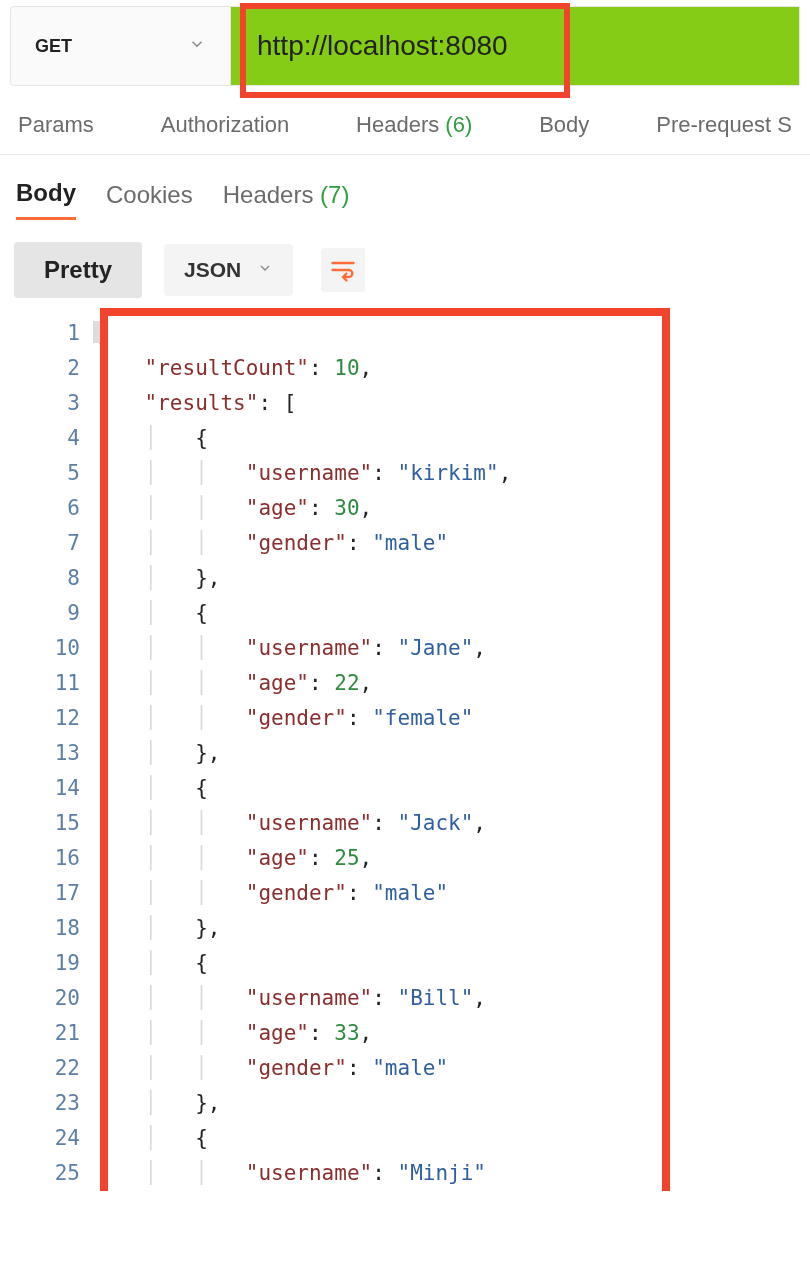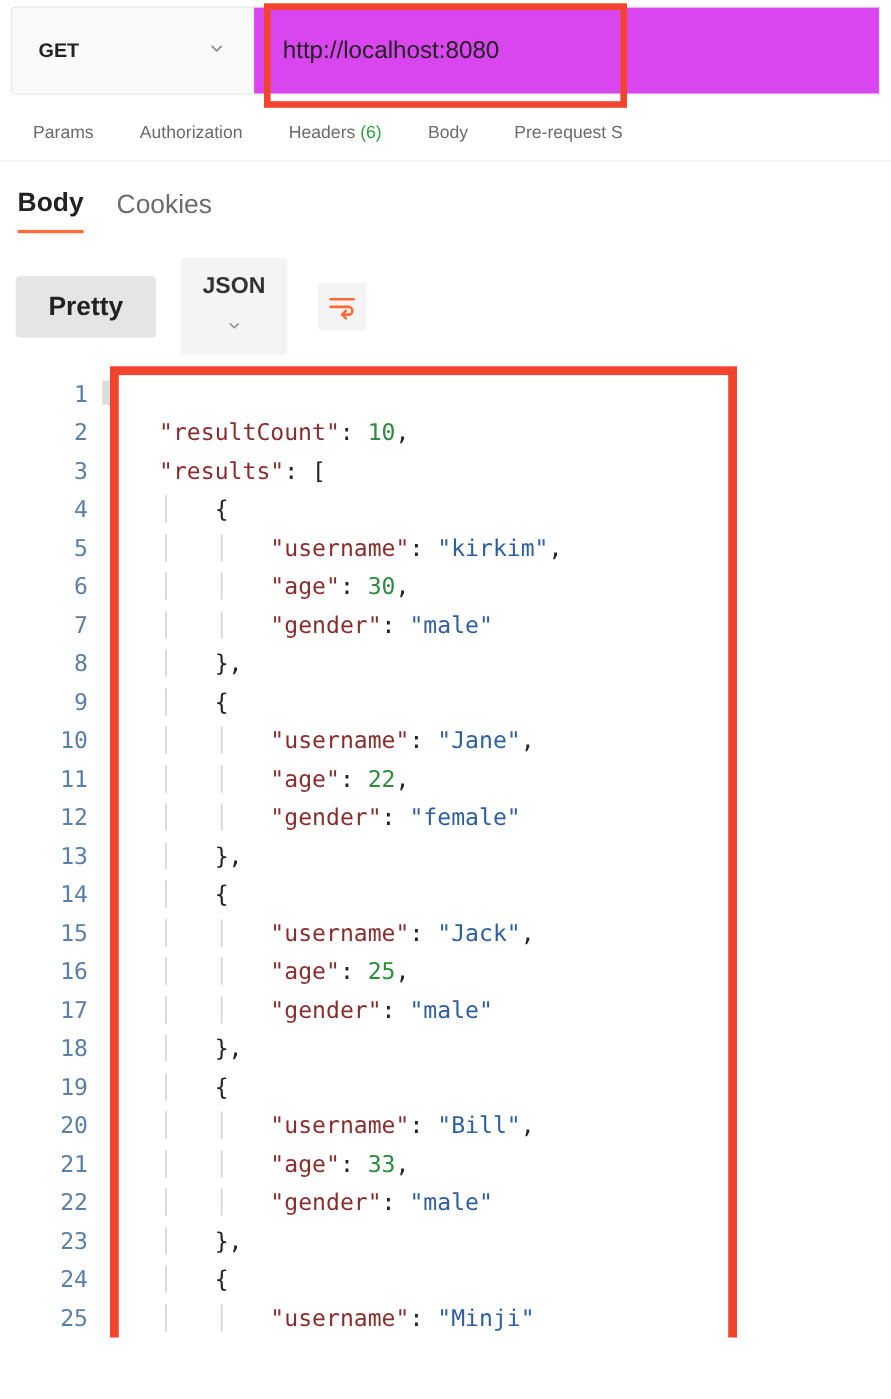--- a/index.html
+++ b/index.html
@@ -33,43 +33,44 @@
     font-size: 18px;
     color: #222;
     cursor: pointer;
   }
   .method-select .chev { color: #888; font-size: 18px; }
   .url-input {
     flex: 1;
     display: flex;
     align-items: center;
     padding: 0 26px;
-    font-size: 22px;
-    color: #222;
-    background: #d946ef;
+    font-size: 28px;
+    color: #222;
+    background: #84cc16;
   }
   .url-highlight {
     position: absolute;
     border: 6px solid #f2442d;
     top: -3px;
     left: 240px;
     width: 330px;
     height: 95px;
     pointer-events: none;
   }
   .request-wrap { position: relative; }
 
   
   .req-tabs {
     display: flex;
     gap: 42px;
-    padding: 26px 18px 16px 30px;
-    font-size: 16px;
+    padding: 26px 18px 16px 18px;
+    font-size: 22px;
     color: #6b6b6b;
     border-bottom: 1px solid #e9e9e9;
+    justify-content: space-between;
   }
   .req-tabs .tab { cursor: pointer; white-space: nowrap; }
   .req-tabs .count { color: #2e9e3f; }
 
   
   .resp-tabs {
     display: flex;
     gap: 30px;
     padding: 24px 18px 8px 16px;
     font-size: 24px;
@@ -112,21 +113,20 @@
     background: #f4f4f4;
     border-radius: 4px;
     padding: 14px 20px;
     font-size: 21px;
     color: #333;
     font-weight: 600;
     display: flex;
     align-items: center;
     gap: 16px;
     cursor: pointer;
-    flex-direction: column;
   }
   .type-select .chev { color: #888; font-size: 16px; }
   .wrap-btn {
     margin-left: 28px;
     width: 44px;
     height: 44px;
     display: flex;
     align-items: center;
     justify-content: center;
     color: #ff6c37;
@@ -213,20 +213,24 @@
     <span>Headers</span>
     <span class="count">(6)</span>
   </div>
   <div class="tab"><span>Body</span></div>
   <div class="tab"><span>Pre-request S</span></div>
 </div>
 
 <div class="resp-tabs">
   <div class="rtab active"><span>Body</span></div>
   <div class="rtab"><span>Cookies</span></div>
+  <div class="rtab">
+    <span>Headers</span>
+    <span class="count">(7)</span>
+  </div>
 </div>
 
 <div class="view-toolbar">
   <div class="segmented">
     <div class="seg active"><span>Pretty</span></div>
   </div>
   <div class="type-select">
     <span>JSON</span>
     <span class="chev">
       <svg width="16" height="16" viewBox="0 0 24 24" fill="none" stroke="currentColor" stroke-width="2">

